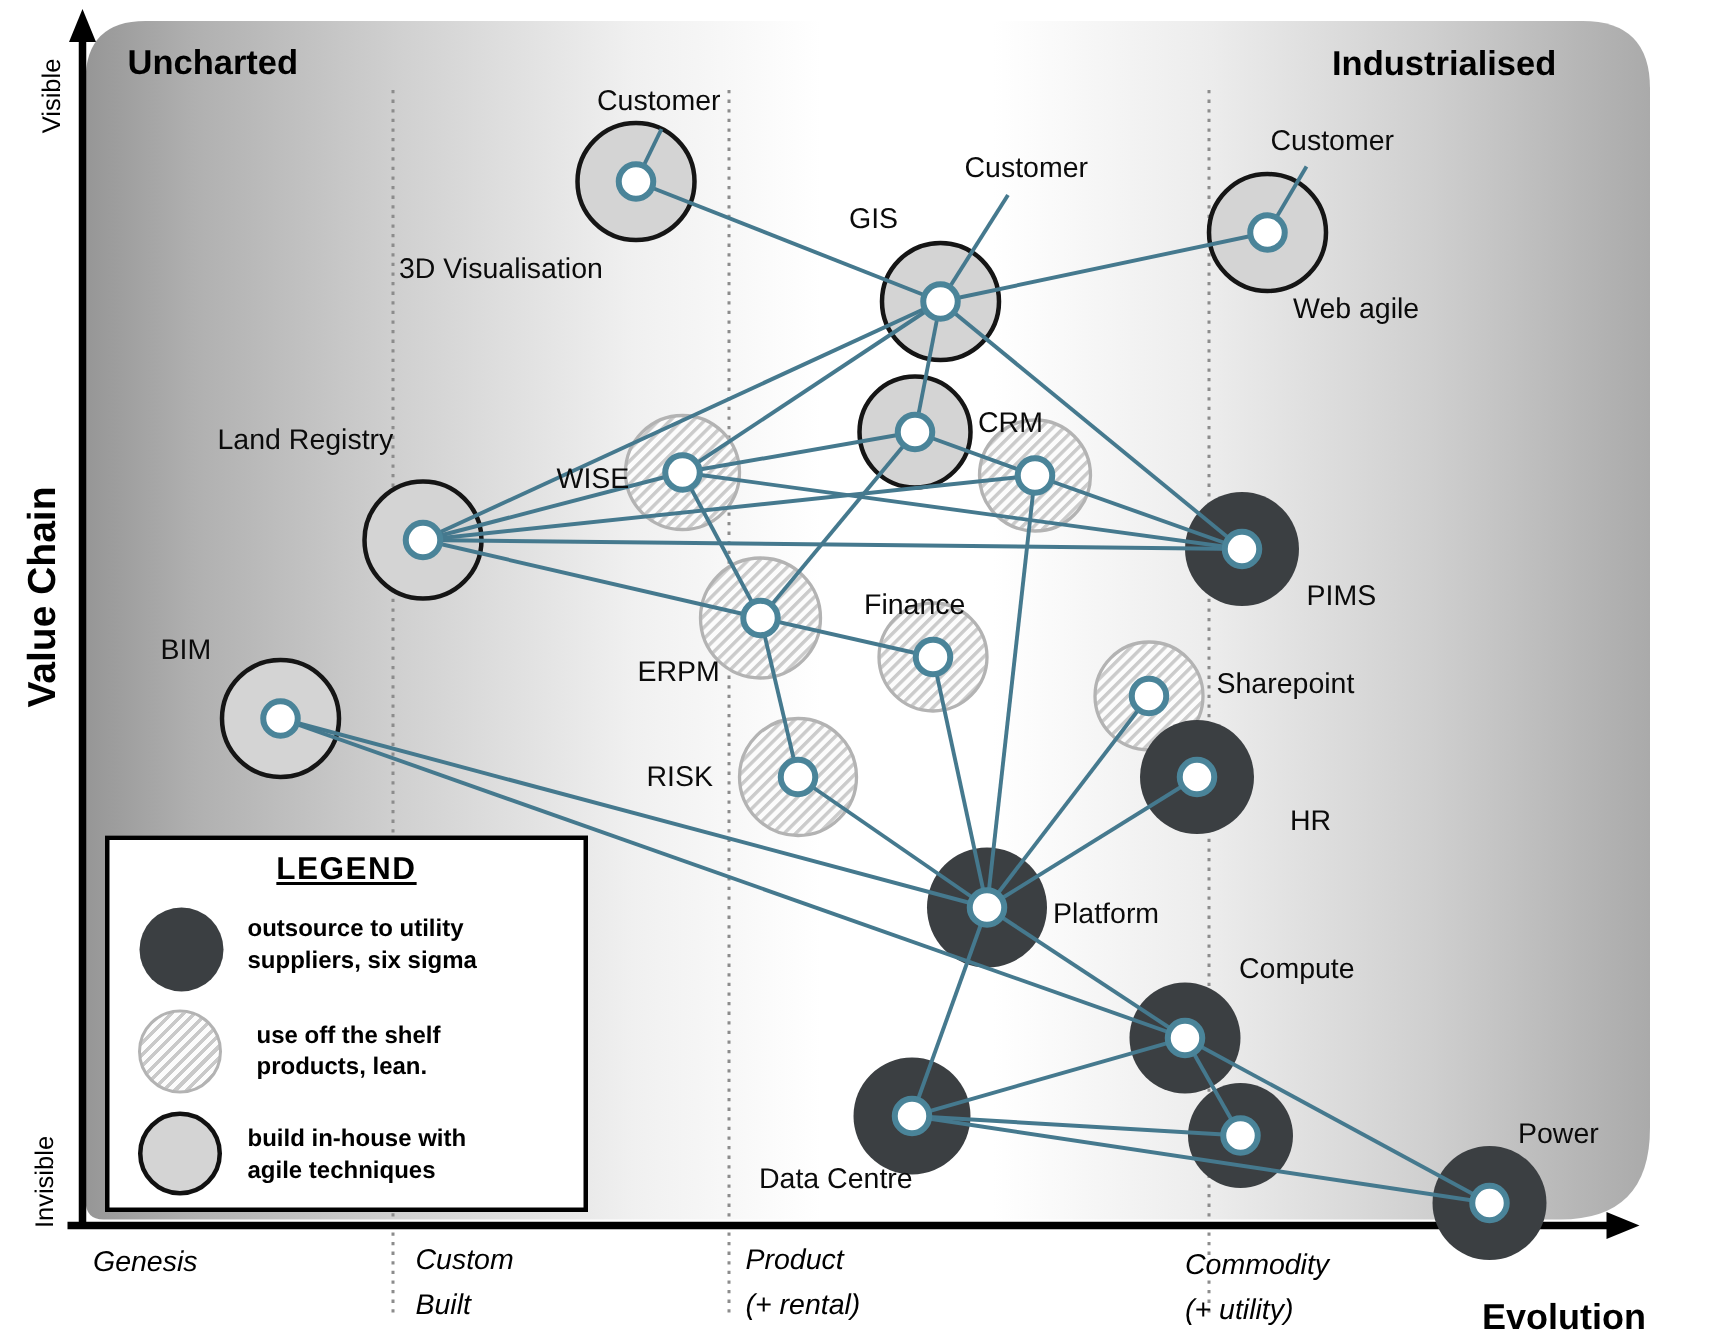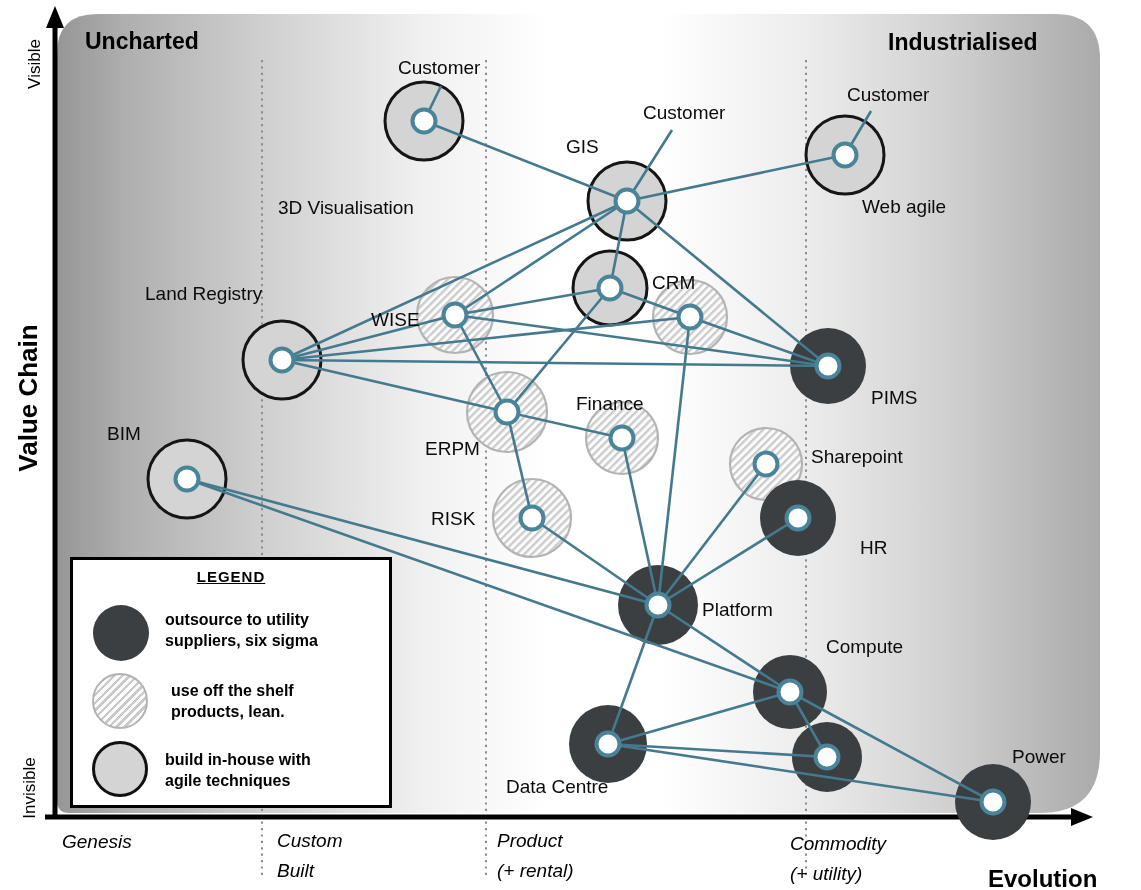--- a/index.html
+++ b/index.html
@@ -9,21 +9,21 @@
   .lbl{position:absolute;font-size:19px;color:#0b0b0b;white-space:nowrap;}
   .hdr{position:absolute;font-size:23px;font-weight:bold;color:#000;white-space:nowrap;}
   .rot{position:absolute;white-space:nowrap;transform:translate(-50%,-50%) rotate(-90deg);}
   .axis-small{font-size:17px;color:#000;}
   .axis-big{font-size:26px;font-weight:bold;color:#000;}
   .stage-lbl{position:absolute;font-style:italic;font-size:19px;line-height:30px;color:#000;white-space:pre-line;}
   #evolution-lbl{position:absolute;font-size:24px;font-weight:bold;color:#000;}
   #legend{position:absolute;left:70px;top:557px;width:322px;height:251px;
           background:#ffffff;border:3px solid #000;box-sizing:border-box;}
   #legend-title{position:absolute;left:0;right:0;top:8px;text-align:center;
-          font-size:15px;font-weight:bold;text-decoration:underline;letter-spacing:1px;}
+          font-size:21px;font-weight:bold;text-decoration:underline;letter-spacing:1px;}
   .leg-circle{position:absolute;width:56px;height:56px;border-radius:50%;box-sizing:border-box;}
   .leg-dark{background:#3B3F42;}
   .leg-hatch{background:repeating-linear-gradient(135deg,#fcfcfc 0px,#fcfcfc 3px,#c9c9c9 3px,#c9c9c9 5.4px);
              border:2px solid #b3b3b3;}
   .leg-gray{background:#d4d4d4;border:3px solid #111;}
   .leg-text{position:absolute;left:92px;font-size:16px;font-weight:bold;line-height:21px;
             color:#000;white-space:pre-line;}
 </style>
 </head>
 <body>
@@ -174,21 +174,21 @@
 products, lean.</div>
     <div class="leg-circle leg-gray" style="left:19px;top:181px;"></div>
     <div class="leg-text" style="top:189px;">build in-house with
 agile techniques</div>
   </div>
 
   <div id="node-labels">
       <div class="lbl" style="left: 398px; top: 57px;">Customer</div>
       <div class="lbl" style="left: 643px; top: 102px;">Customer</div>
       <div class="lbl" style="left: 847px; top: 84px;">Customer</div>
-      <div class="lbl" style="left: 278px; top: 169px; margin-top: 28px;">3D Visualisation</div>
+      <div class="lbl" style="left: 266px; top: 169px;">3D Visualisation</div>
       <div class="lbl" style="left: 566px; top: 136px;">GIS</div>
       <div class="lbl" style="left: 862px; top: 196px;">Web agile</div>
       <div class="lbl" style="left: 145px; top: 283px;">Land Registry</div>
       <div class="lbl" style="left: 107px; top: 423px;">BIM</div>
       <div class="lbl" style="left: 652px; top: 272px;">CRM</div>
       <div class="lbl" style="left: 371px; top: 309px;">WISE</div>
       <div class="lbl" style="left: 425px; top: 438px;">ERPM</div>
       <div class="lbl" style="left: 576px; top: 393px;">Finance</div>
       <div class="lbl" style="left: 431px; top: 508px;">RISK</div>
       <div class="lbl" style="left: 811px; top: 446px;">Sharepoint</div>

